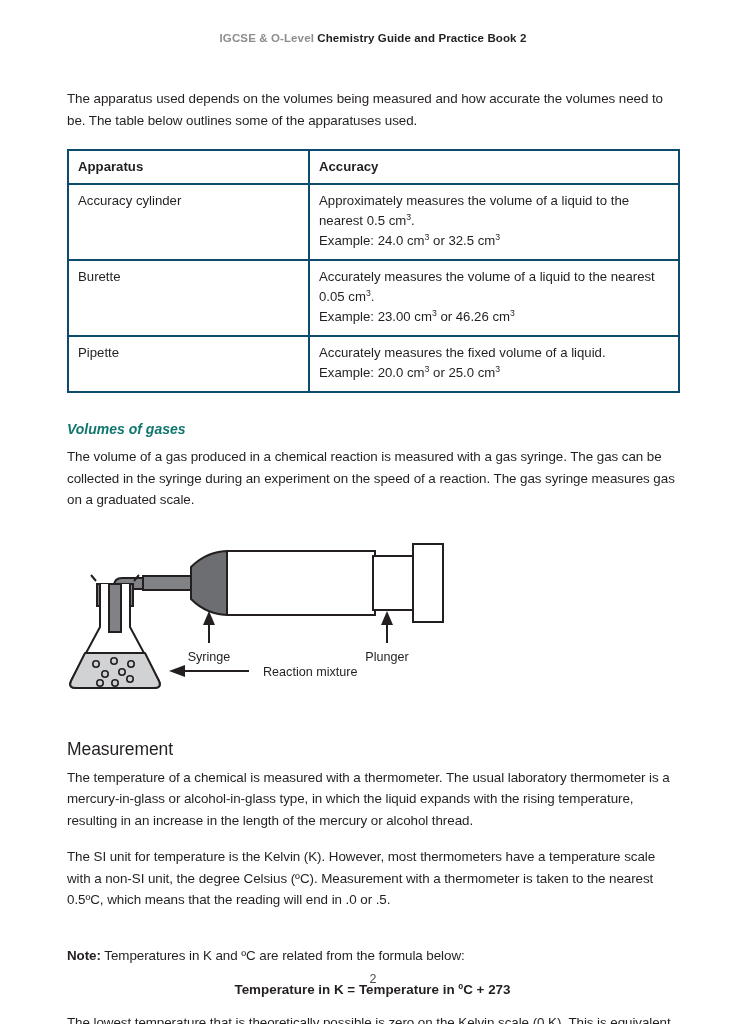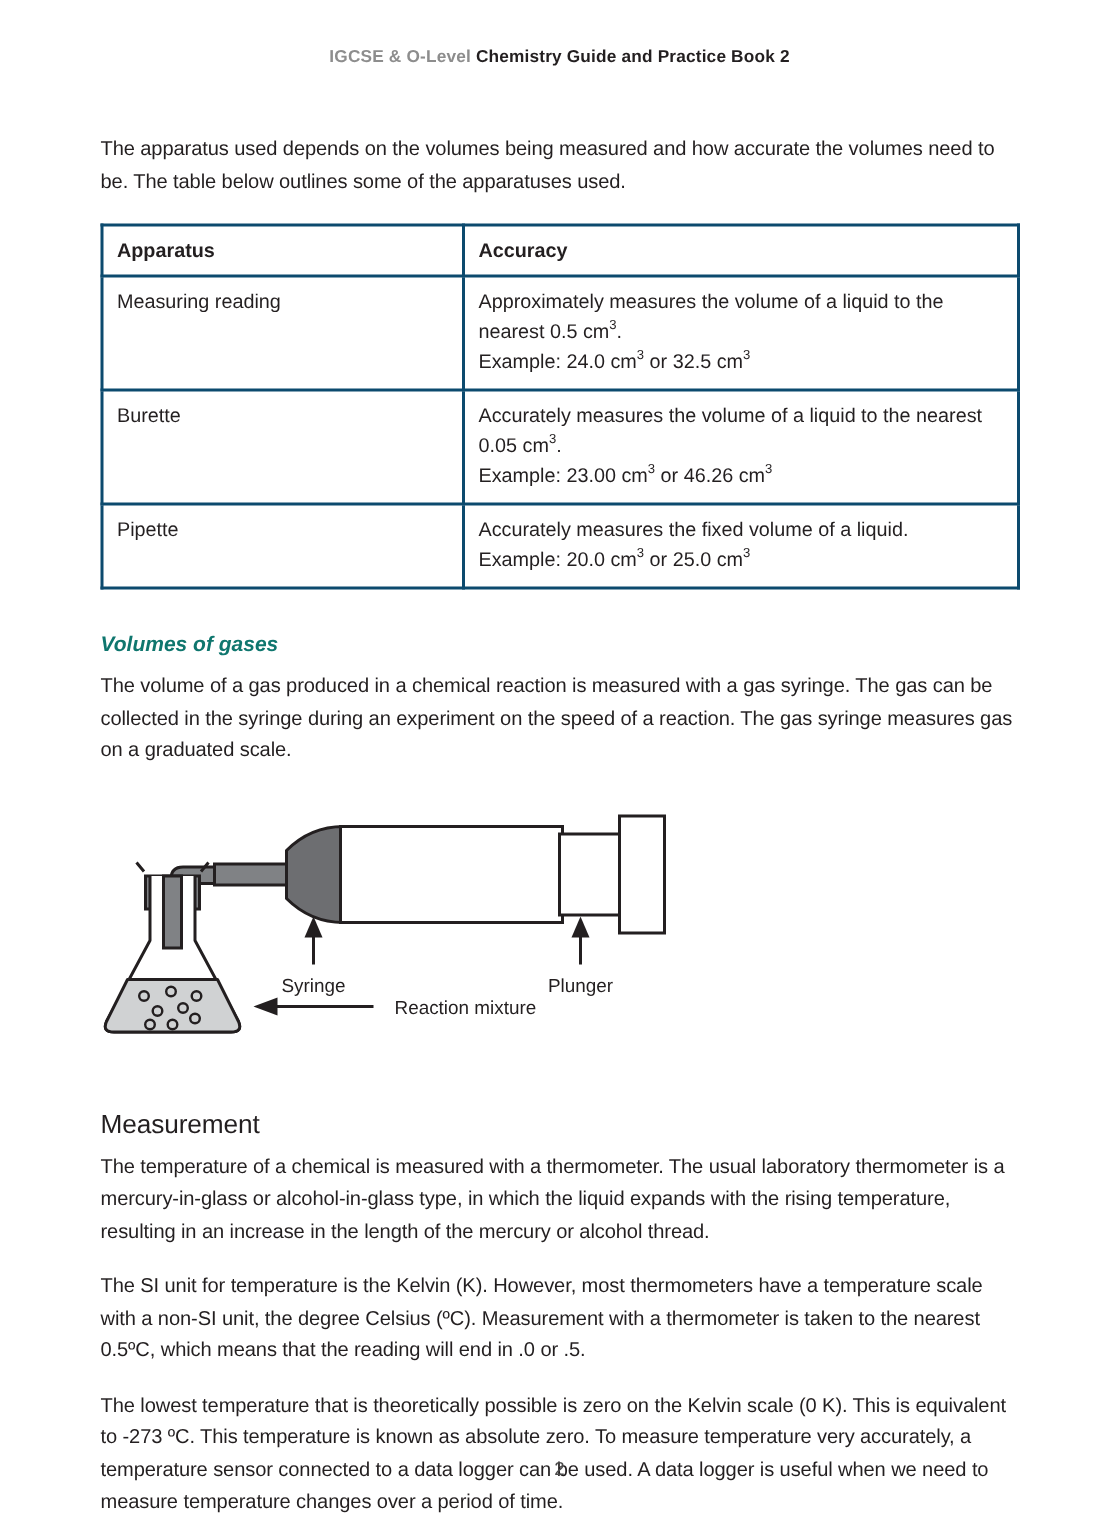--- a/index.html
+++ b/index.html
@@ -162,21 +162,21 @@
         <col class="col-accuracy">
       </colgroup>
       <thead>
         <tr>
           <th>Apparatus</th>
           <th>Accuracy</th>
         </tr>
       </thead>
       <tbody>
         <tr>
-          <td>Measuring reading</td>
+          <td>Accuracy cylinder</td>
           <td>
             <span class="cell-line"><span>Approximately measures the volume of a liquid to the nearest 0.5 cm</span><sup>3</sup><span>.</span></span>
             <span class="cell-line"><span>Example: 24.0 cm</span><sup>3</sup><span> or 32.5 cm</span><sup>3</sup></span>
           </td>
         </tr>
         <tr>
           <td>Burette</td>
           <td>
             <span class="cell-line"><span>Accurately measures the volume of a liquid to the nearest 0.05 cm</span><sup>3</sup><span>.</span></span>
             <span class="cell-line"><span>Example: 23.00 cm</span><sup>3</sup><span> or 46.26 cm</span><sup>3</sup></span>
@@ -255,20 +255,24 @@
       </svg>
     </div>
 
     <div class="block-temperature">
       <h2 class="section-head">Measurement</h2>
       <p class="body-text">The temperature of a chemical is measured with a thermometer. The usual laboratory thermometer is a mercury-in-glass or alcohol-in-glass type, in which the liquid expands with the rising temperature, resulting in an increase in the length of the mercury or alcohol thread.</p>
       <div class="para-gap"></div>
       <p class="body-text">The SI unit for temperature is the Kelvin (K). However, most thermometers have a temperature scale with a non-SI unit, the degree Celsius (ºC). Measurement with a thermometer is taken to the nearest 0.5ºC, which means that the reading will end in .0 or .5.</p>
     </div>
 
+    <div class="block-note">
+      <p class="body-text"><strong>Note:</strong><span> Temperatures in K and ºC are related from the formula below:</span></p>
+      <p class="formula">Temperature in K = Temperature in ºC + 273</p>
+    </div>
 
     <div class="para-gap"></div>
 
     <p class="body-text">The lowest temperature that is theoretically possible is zero on the Kelvin scale (0 K). This is equivalent to -273 ºC. This temperature is known as absolute zero. To measure temperature very accurately, a temperature sensor connected to a data logger can be used. A data logger is useful when we need to measure temperature changes over a period of time.</p>
 
   </div>
 
   <div class="folio">2</div>
 
 </div>

